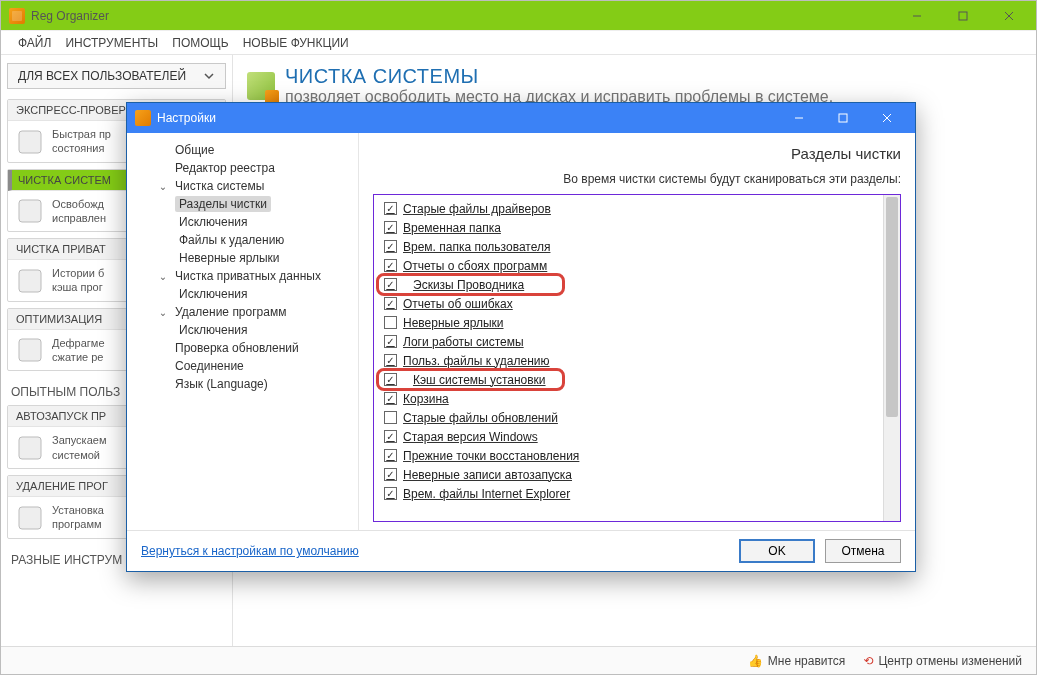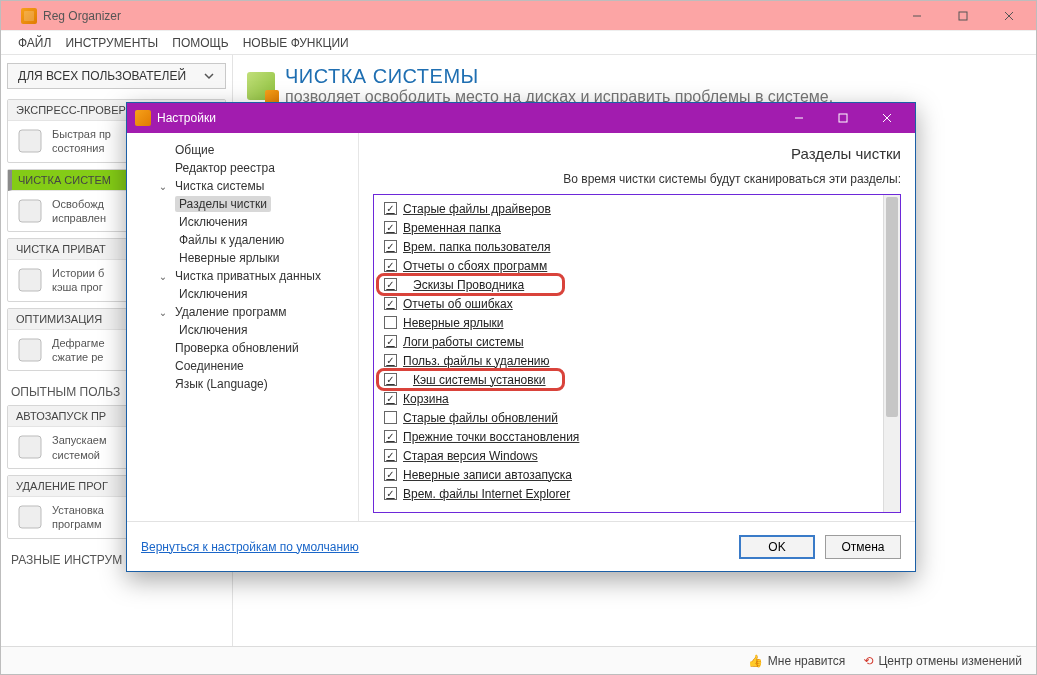--- a/index.html
+++ b/index.html
@@ -1,58 +1,58 @@
 <!DOCTYPE html>
 <html><head>
 <meta charset="utf-8">
 <style>
   * { box-sizing: border-box; margin: 0; padding: 0; font-family: "Segoe UI", Tahoma, sans-serif; }
   body { background: #fff; width: 1037px; height: 675px; overflow: hidden; position: relative; font-size: 12px; color: #333; }
 
   
   .main-window { width: 1037px; height: 675px; border: 1px solid #bdbdbd; display: flex; flex-direction: column; }
-  .titlebar { height: 30px; display: flex; align-items: center; padding: 0 4px 0 20px; background: #fca5a5; border-bottom: 1px solid #eee; }
+  .titlebar { height: 30px; display: flex; align-items: center; padding: 0 4px 0 8px; background: #84cc16; border-bottom: 1px solid #eee; }
   .titlebar .app-icon { width: 16px; height: 16px; background: linear-gradient(135deg,#f7a11a,#e07b00); border-radius: 2px; margin-right: 6px; position: relative; }
   .titlebar .app-icon::after { content:""; position:absolute; inset:3px; background:#fff3; border-radius:1px;}
   .titlebar .title { font-size: 12px; color: #555; flex: 1; }
   .win-controls { display: flex; }
   .win-btn { width: 46px; height: 30px; display:flex; align-items:center; justify-content:center; color:#555; }
   .win-btn svg { width:10px; height:10px; }
 
   .menubar { height: 24px; display:flex; align-items:center; gap: 14px; padding: 0 17px; border-bottom: 1px solid #e5e5e5; color:#444; font-size:12px; }
   .menubar span { cursor: default; }
 
   .main-body { flex:1; display:flex; min-height:0; }
   .sidebar { width: 232px; border-right: 1px solid #e3e3e3; display:flex; flex-direction:column; padding-top:4px;}
   .scope-btn { margin: 4px 6px 8px 6px; border:1px solid #c9c9c9; background:#f7f7f7; height:26px; display:flex; align-items:center; justify-content:space-between; padding:0 10px; font-size:12px; color:#333;}
   .scope-btn svg{ width:12px; height:12px; }
 
   .side-section { border:1px solid #d6d6d6; margin: 2px 6px 6px 6px; border-radius:2px; }
   .side-header { background:#f2f2f2; padding:4px 8px; font-size:11px; color:#444; border-bottom:1px solid #e4e4e4;}
   .side-header.selected { background:#84cc16; border-left:4px solid #8a8a8a; padding-left:6px;}
-  .side-item { display:flex; align-items:flex-start; gap:8px; padding:6px 8px; }
+  .side-item { display:flex; align-items:flex-end; gap:8px; padding:6px 8px; }
   .side-item .icon { width:28px; height:28px; flex:0 0 28px; display:flex; align-items:center; justify-content:center; }
   .side-item .lines { display:flex; flex-direction:column; font-size:11px; color:#555; line-height:1.3; }
   .side-group-title { font-size:12px; color:#555; padding:8px 10px 4px 10px; }
 
   .content { flex:1; padding: 10px 14px; display:flex; flex-direction:column; gap:6px; }
   .content-hdr { display:flex; align-items:center; gap:10px; }
   .content-hdr .big-icon { width:28px; height:28px; background:linear-gradient(135deg,#c1df7a,#8bbf3a); border-radius:3px; position:relative;}
   .content-hdr .big-icon::after{content:"";position:absolute;right:-4px;bottom:-4px;width:14px;height:14px;background:linear-gradient(135deg,#f7a11a,#e07b00);border-radius:2px;}
   .content-hdr h1 { font-size:20px; font-weight:400; color:#1f6fb2; letter-spacing:0.5px; }
   .content-sub { font-size:16px; color:#777;text-decoration:underline; }
 
   .statusbar { height:28px; border-top:1px solid #dcdcdc; display:flex; align-items:center; justify-content:flex-end; gap:18px; padding:0 14px; font-size:12px; color:#444; background:#fafafa;}
   .status-item { display:flex; align-items:center; gap:5px;}
   .thumb{ color:#3c9a3c; }
   .undo{ color:#d23a2e; }
 
   
   .modal { position:absolute; left:126px; top:102px; width:790px; height:470px; background:#fff; border:1px solid #1b5fa6; box-shadow: 0 8px 24px rgba(0,0,0,.35); display:flex; flex-direction:column;}
-  .modal-title { height:30px; background:#a21caf; color:#fff; display:flex; align-items:center; padding:0 6px 0 8px;}
+  .modal-title { height:30px; background:#3b82f6; color:#fff; display:flex; align-items:center; padding:0 6px 0 8px;}
   .modal-title .app-icon { width:16px; height:16px; background:linear-gradient(135deg,#f7a11a,#e07b00); border-radius:2px; margin-right:6px; }
   .modal-title .t { flex:1; font-size:12px; }
   .m-controls { display:flex; }
   .m-btn { width:44px; height:30px; display:flex; align-items:center; justify-content:center; color:#fff; }
 
   .modal-body { flex:1; display:flex; min-height:0;text-align:right;}
   .tree { width:232px; border-right:1px solid #e6e6e6; padding:8px 4px; overflow-y:auto; font-size:12px; color:#333;}
   .tree-row { display:flex; align-items:center; height:18px; padding-left:8px; white-space:nowrap;}
   .tree-row .lbl { padding:1px 4px; border-radius:2px; }
   .tree-row.selected .lbl { background:#d8d8d8; }
@@ -66,21 +66,21 @@
   .check-wrap { flex:1; border:1px solid #6d28d9; position:relative; display:flex; min-height:0;text-decoration:underline;}
   .check-list { flex:1; overflow-y:auto; padding:4px 8px;}
   .scroll-gutter { width:17px; background:#f0f0f0; border-left:1px solid #dcdcdc; position:relative;}
   .scroll-thumb { position:absolute; left:2px; right:2px; top:2px; height:220px; background:#c6c6c6; border-radius:2px;}
   .chk-row { display:flex; align-items:center; height:19px; gap:6px; font-size:12px; color:#222; padding:0 2px;}
   .chk-box { width:13px; height:13px; border:1px solid #666; display:flex; align-items:center; justify-content:center; font-size:10px; color:#333; background:#fff;}
   .chk-box.checked::after { content:"✓"; font-size:10px; line-height:1;}
   .hl { position:relative;gap:16px; }
   .hl::before { content:""; position:absolute; left:-6px; right:310px; top:-2px; bottom:-2px; border:3px solid #d9433b; border-radius:8px; pointer-events:none;}
 
-  .modal-footer { height:50px; border-top:1px solid #e2e2e2; display:flex; align-items:center; padding:0 14px; gap:10px;}
+  .modal-footer { height:41px; border-top:1px solid #e2e2e2; display:flex; align-items:center; padding:0 14px; gap:10px;}
   .link { color:#1a66c9; text-decoration:underline; font-size:12px;}
   .spacer { flex:1; }
   .btn { min-width:76px; height:24px; border:1px solid #9c9c9c; background:#f3f3f3; font-size:12px; padding:0 12px;}
   .btn.primary { border:2px solid #3a7bc8; }
 
   
   svg { display:block; }
 </style>
 </head>
 <body>
@@ -363,25 +363,25 @@
             <div class="chk-row">
               <span class="chk-box checked"></span>
               <span>Корзина</span>
             </div>
             <div class="chk-row">
               <span class="chk-box"></span>
               <span>Старые файлы обновлений</span>
             </div>
             <div class="chk-row">
               <span class="chk-box checked"></span>
+              <span>Старая версия Windows</span>
+            </div>
+            <div class="chk-row">
+              <span class="chk-box checked"></span>
               <span>Прежние точки восстановления</span>
-            </div>
-            <div class="chk-row">
-              <span class="chk-box checked"></span>
-              <span>Старая версия Windows</span>
             </div>
             <div class="chk-row">
               <span class="chk-box checked"></span>
               <span>Неверные записи автозапуска</span>
             </div>
             <div class="chk-row">
               <span class="chk-box checked"></span>
               <span>Врем. файлы Internet Explorer</span>
             </div>
           </div>

